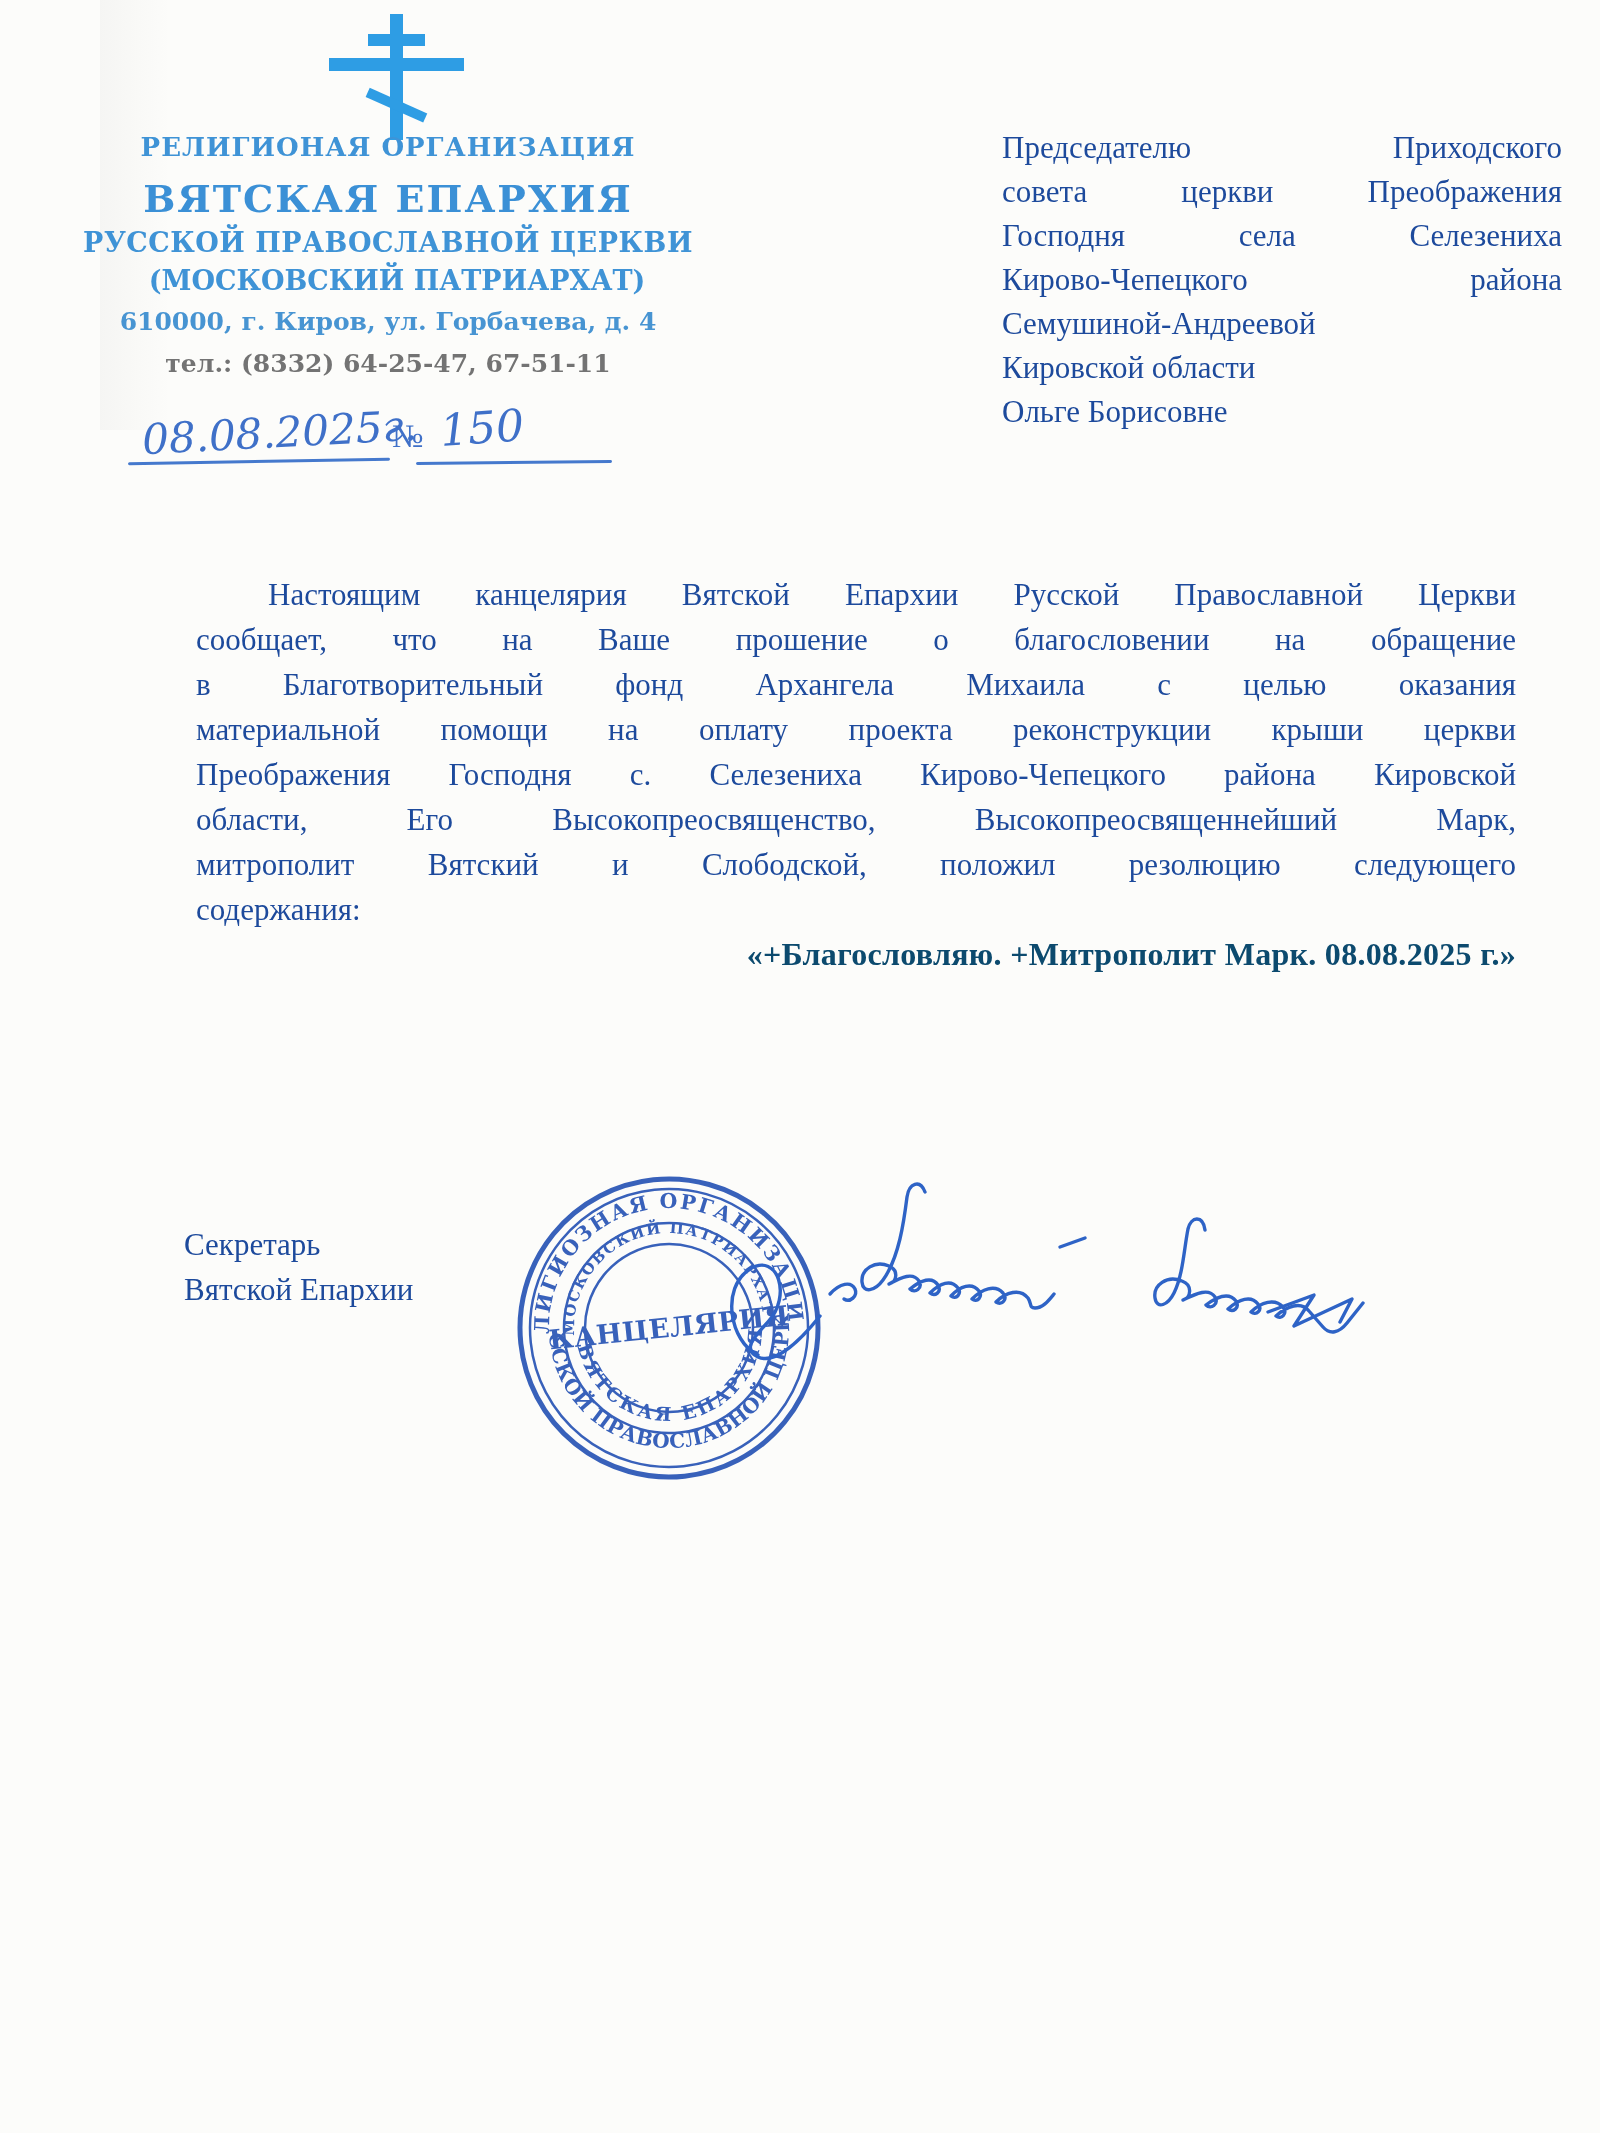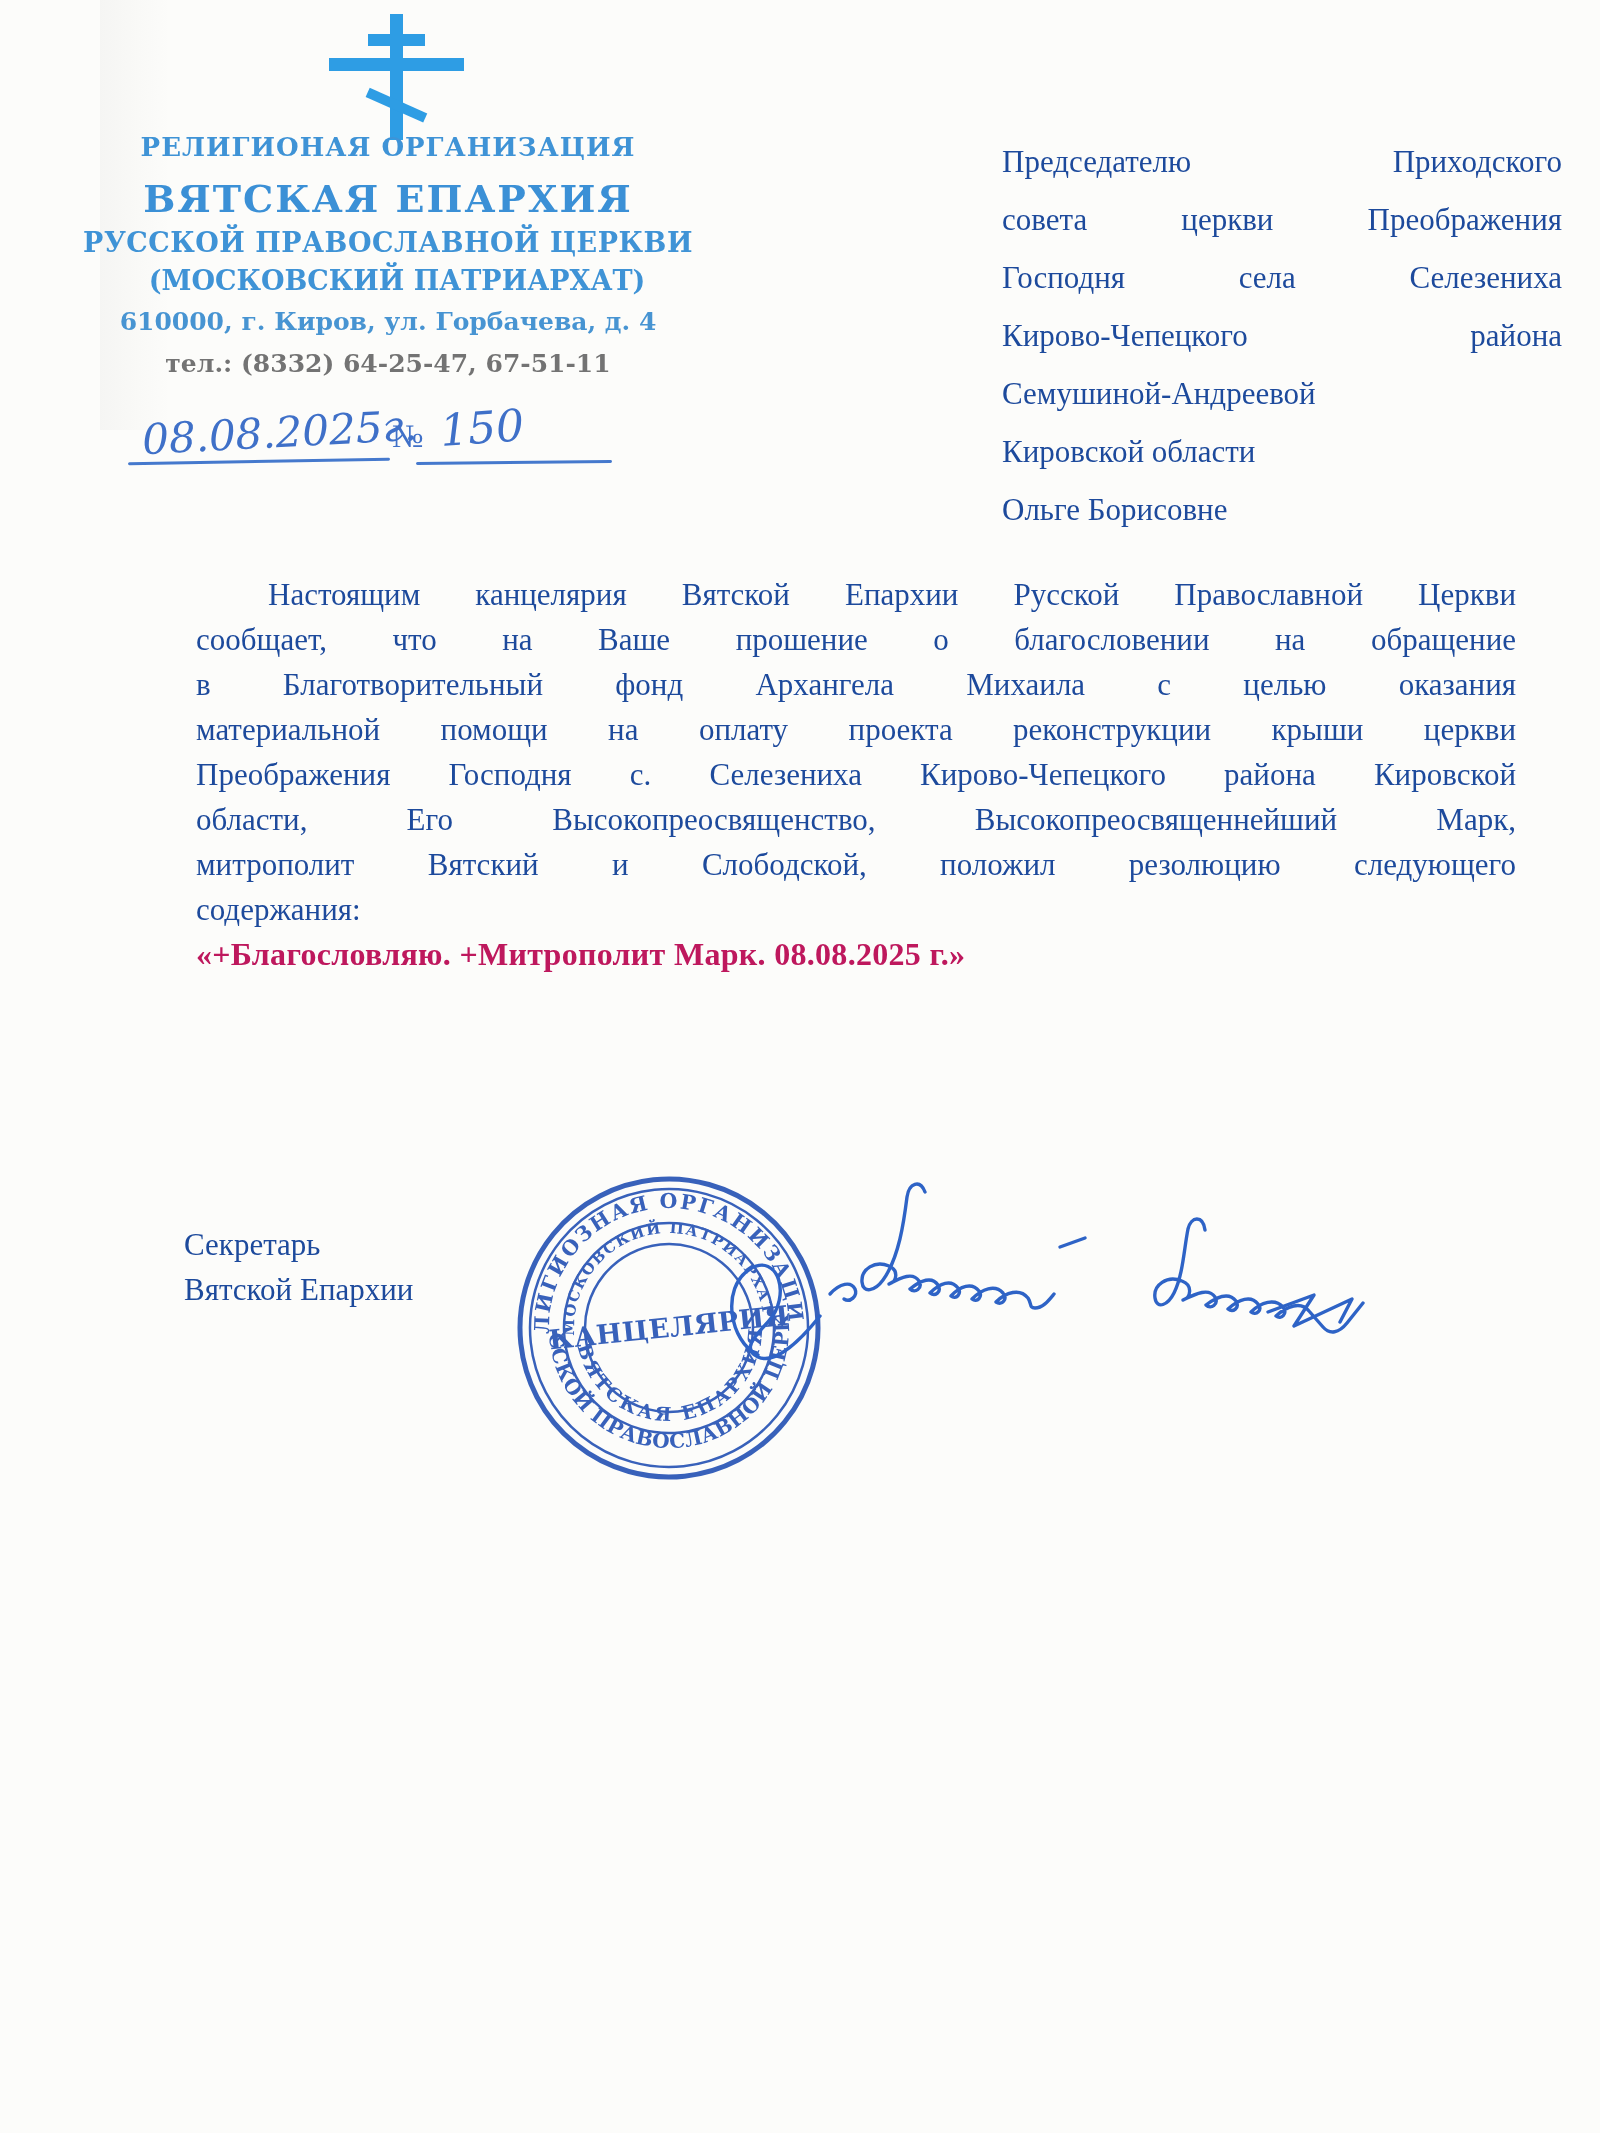--- a/index.html
+++ b/index.html
@@ -39,32 +39,32 @@
   .ref-date{position:absolute;left:142px;top:408px;font-size:42px;transform:rotate(-3deg);}
   .ref-no{position:absolute;left:392px;top:418px;font-size:33px;color:#3f70c8;font-family:"Liberation Serif",serif;}
   .ref-num{position:absolute;left:440px;top:402px;font-size:44px;transform:rotate(-4deg);}
   .uline1{position:absolute;left:128px;top:460px;width:262px;height:3px;background:#4579cd;transform:rotate(-1deg);border-radius:2px;}
   .uline2{position:absolute;left:416px;top:461px;width:196px;height:3px;background:#4579cd;transform:rotate(-0.6deg);border-radius:2px;}
   
   .recipient{
     position:absolute;left:1002px;top:126px;width:560px;
     font-size:31px;color:#1d4a9c;
   }
-  .recipient .rl{height:44px;line-height:44px;white-space:nowrap;margin-top:14px;}
+  .recipient .rl{height:44px;line-height:44px;white-space:nowrap;}
   .just{text-align:justify;text-align-last:justify;}
   
   .body-block{
     position:absolute;left:196px;top:572px;width:1320px;
     font-size:31px;color:#1d4a9c;
   }
   .body-block .bl{height:45px;line-height:45px;white-space:nowrap;}
   .indent{text-indent:72px;}
   .res{
-    font-weight:bold;font-size:32px;color:#be185d;
-    letter-spacing:0.3px;height:46px;line-height:46px;
+    font-weight:bold;font-size:32px;color:#0c4a6e;
+    letter-spacing:0.3px;height:46px;line-height:46px;text-align:right;
   }
   
   .secretary{
     position:absolute;left:184px;top:1222px;
     font-size:31px;color:#1d4a9c;line-height:45px;
   }
   
   .stamp{position:absolute;left:504px;top:1160px;}
   .sig{position:absolute;left:660px;top:1150px;}
 </style>

